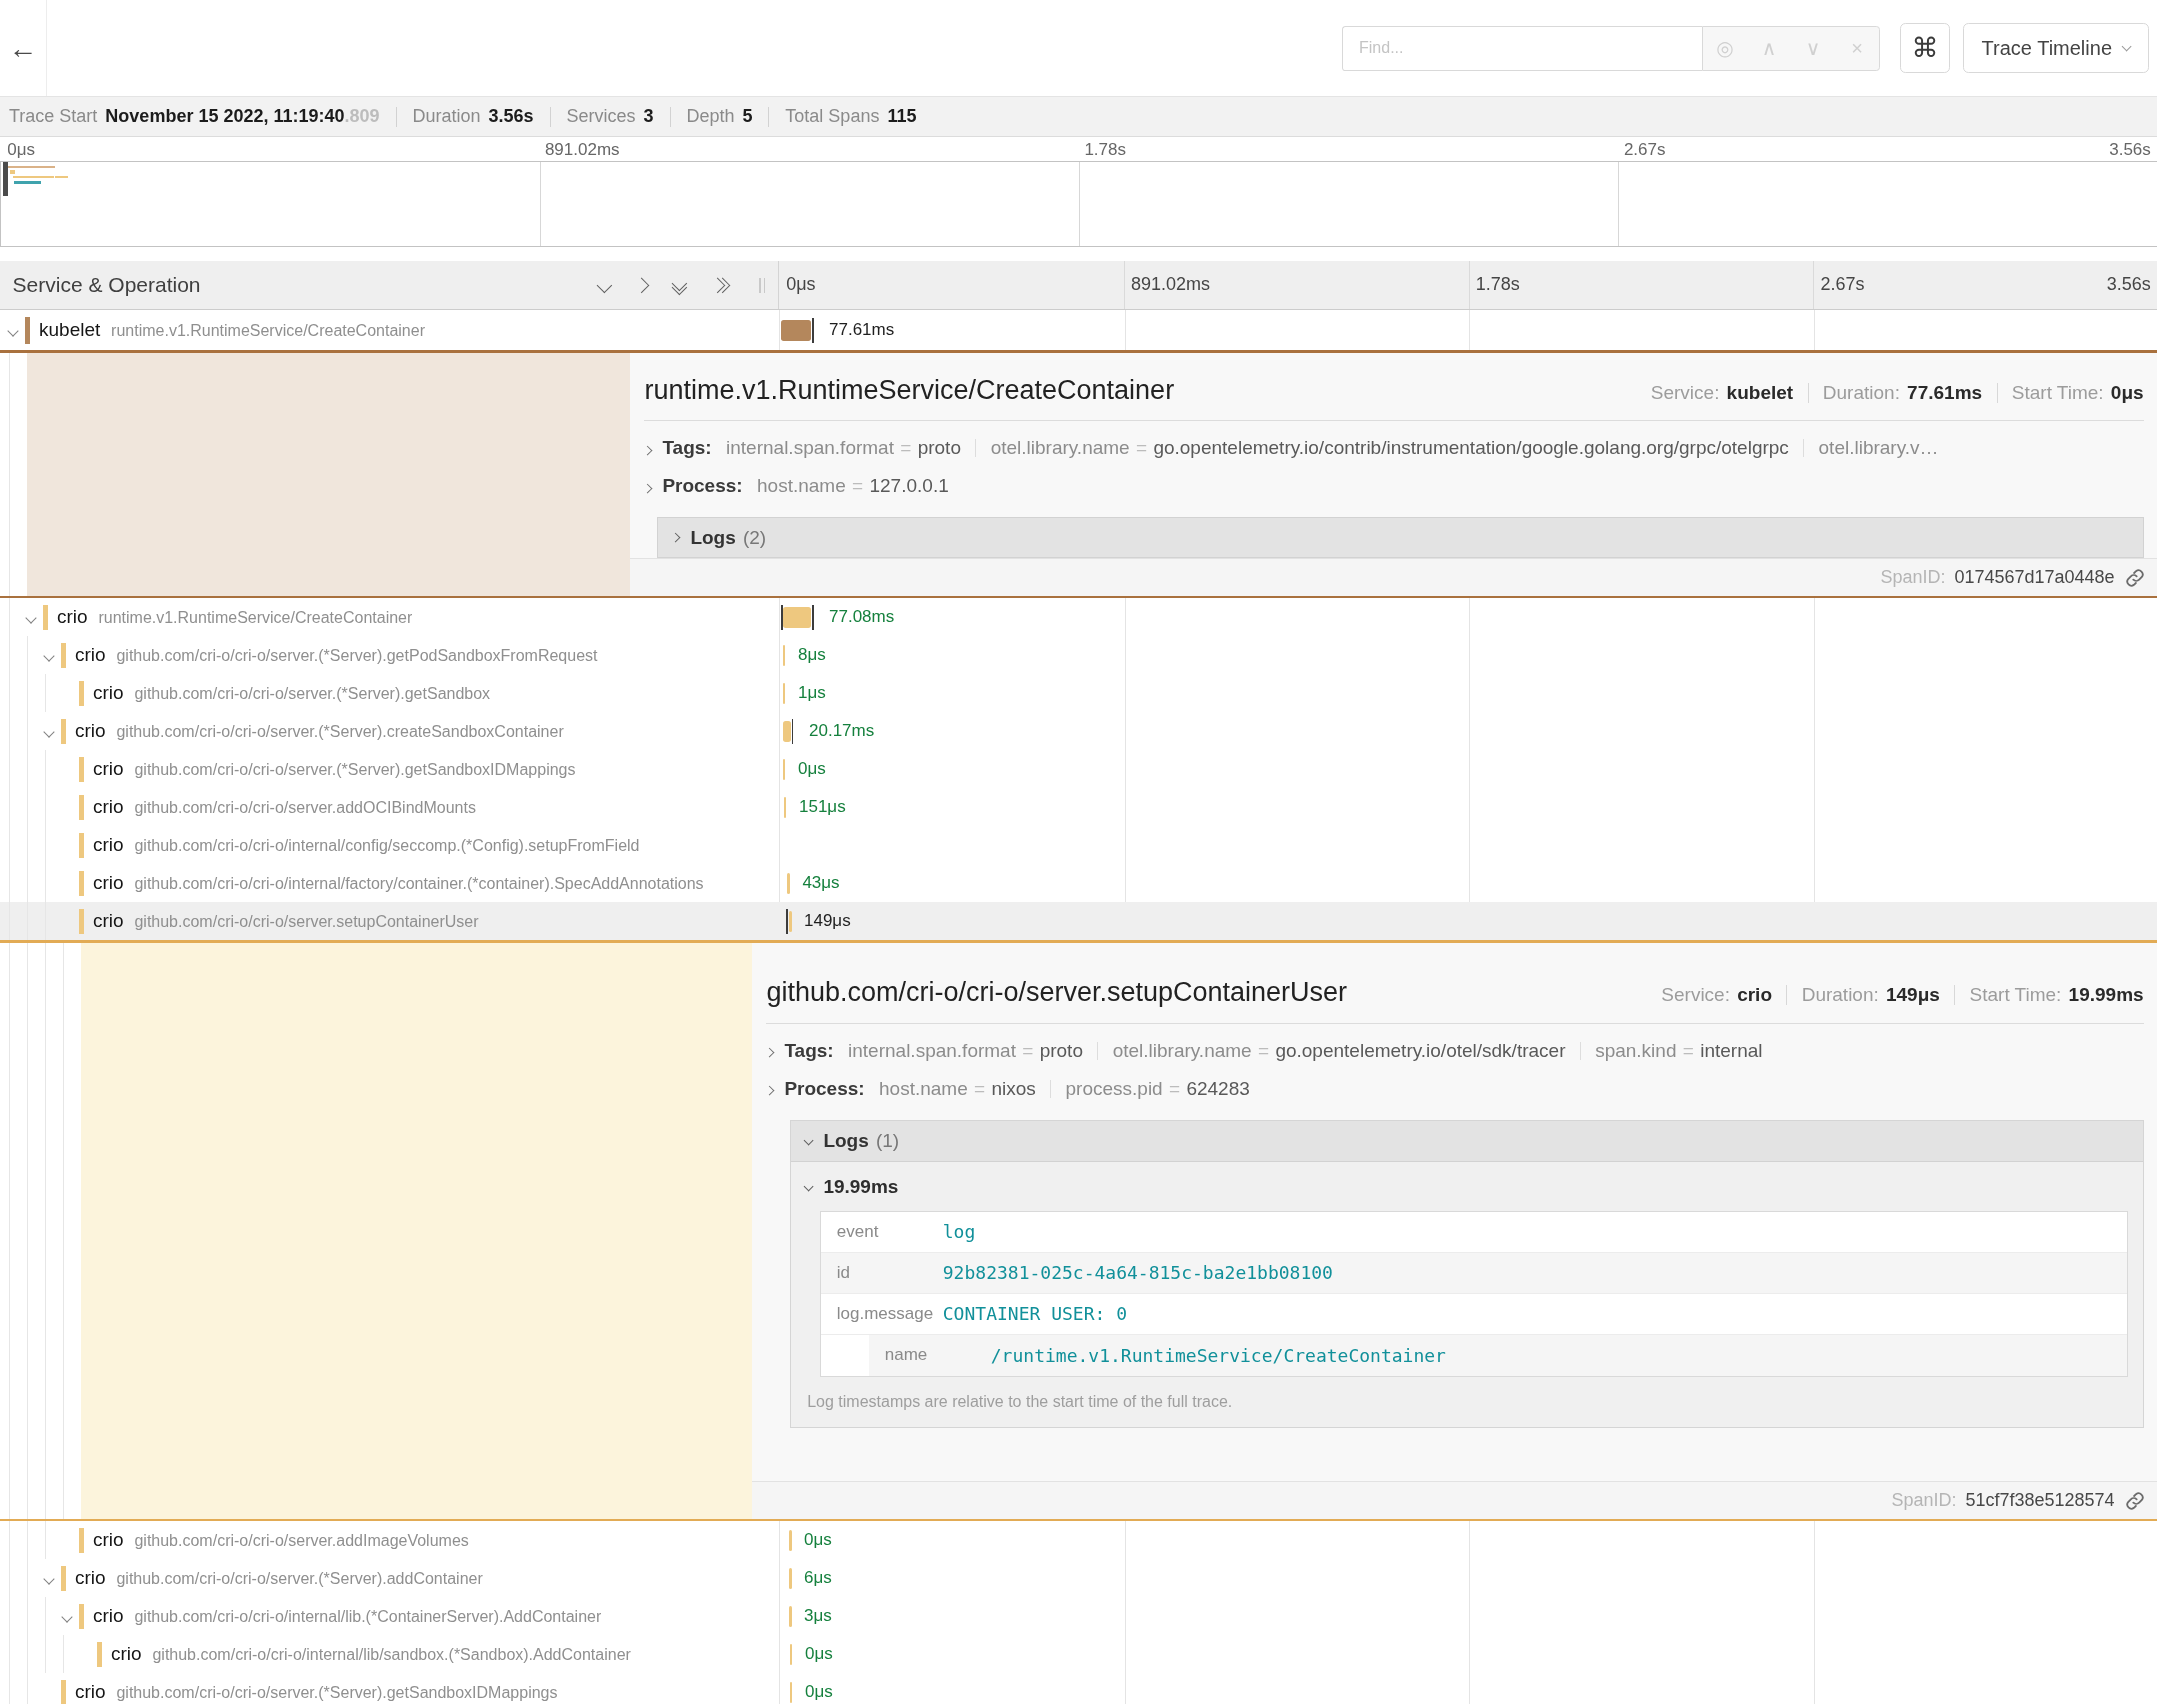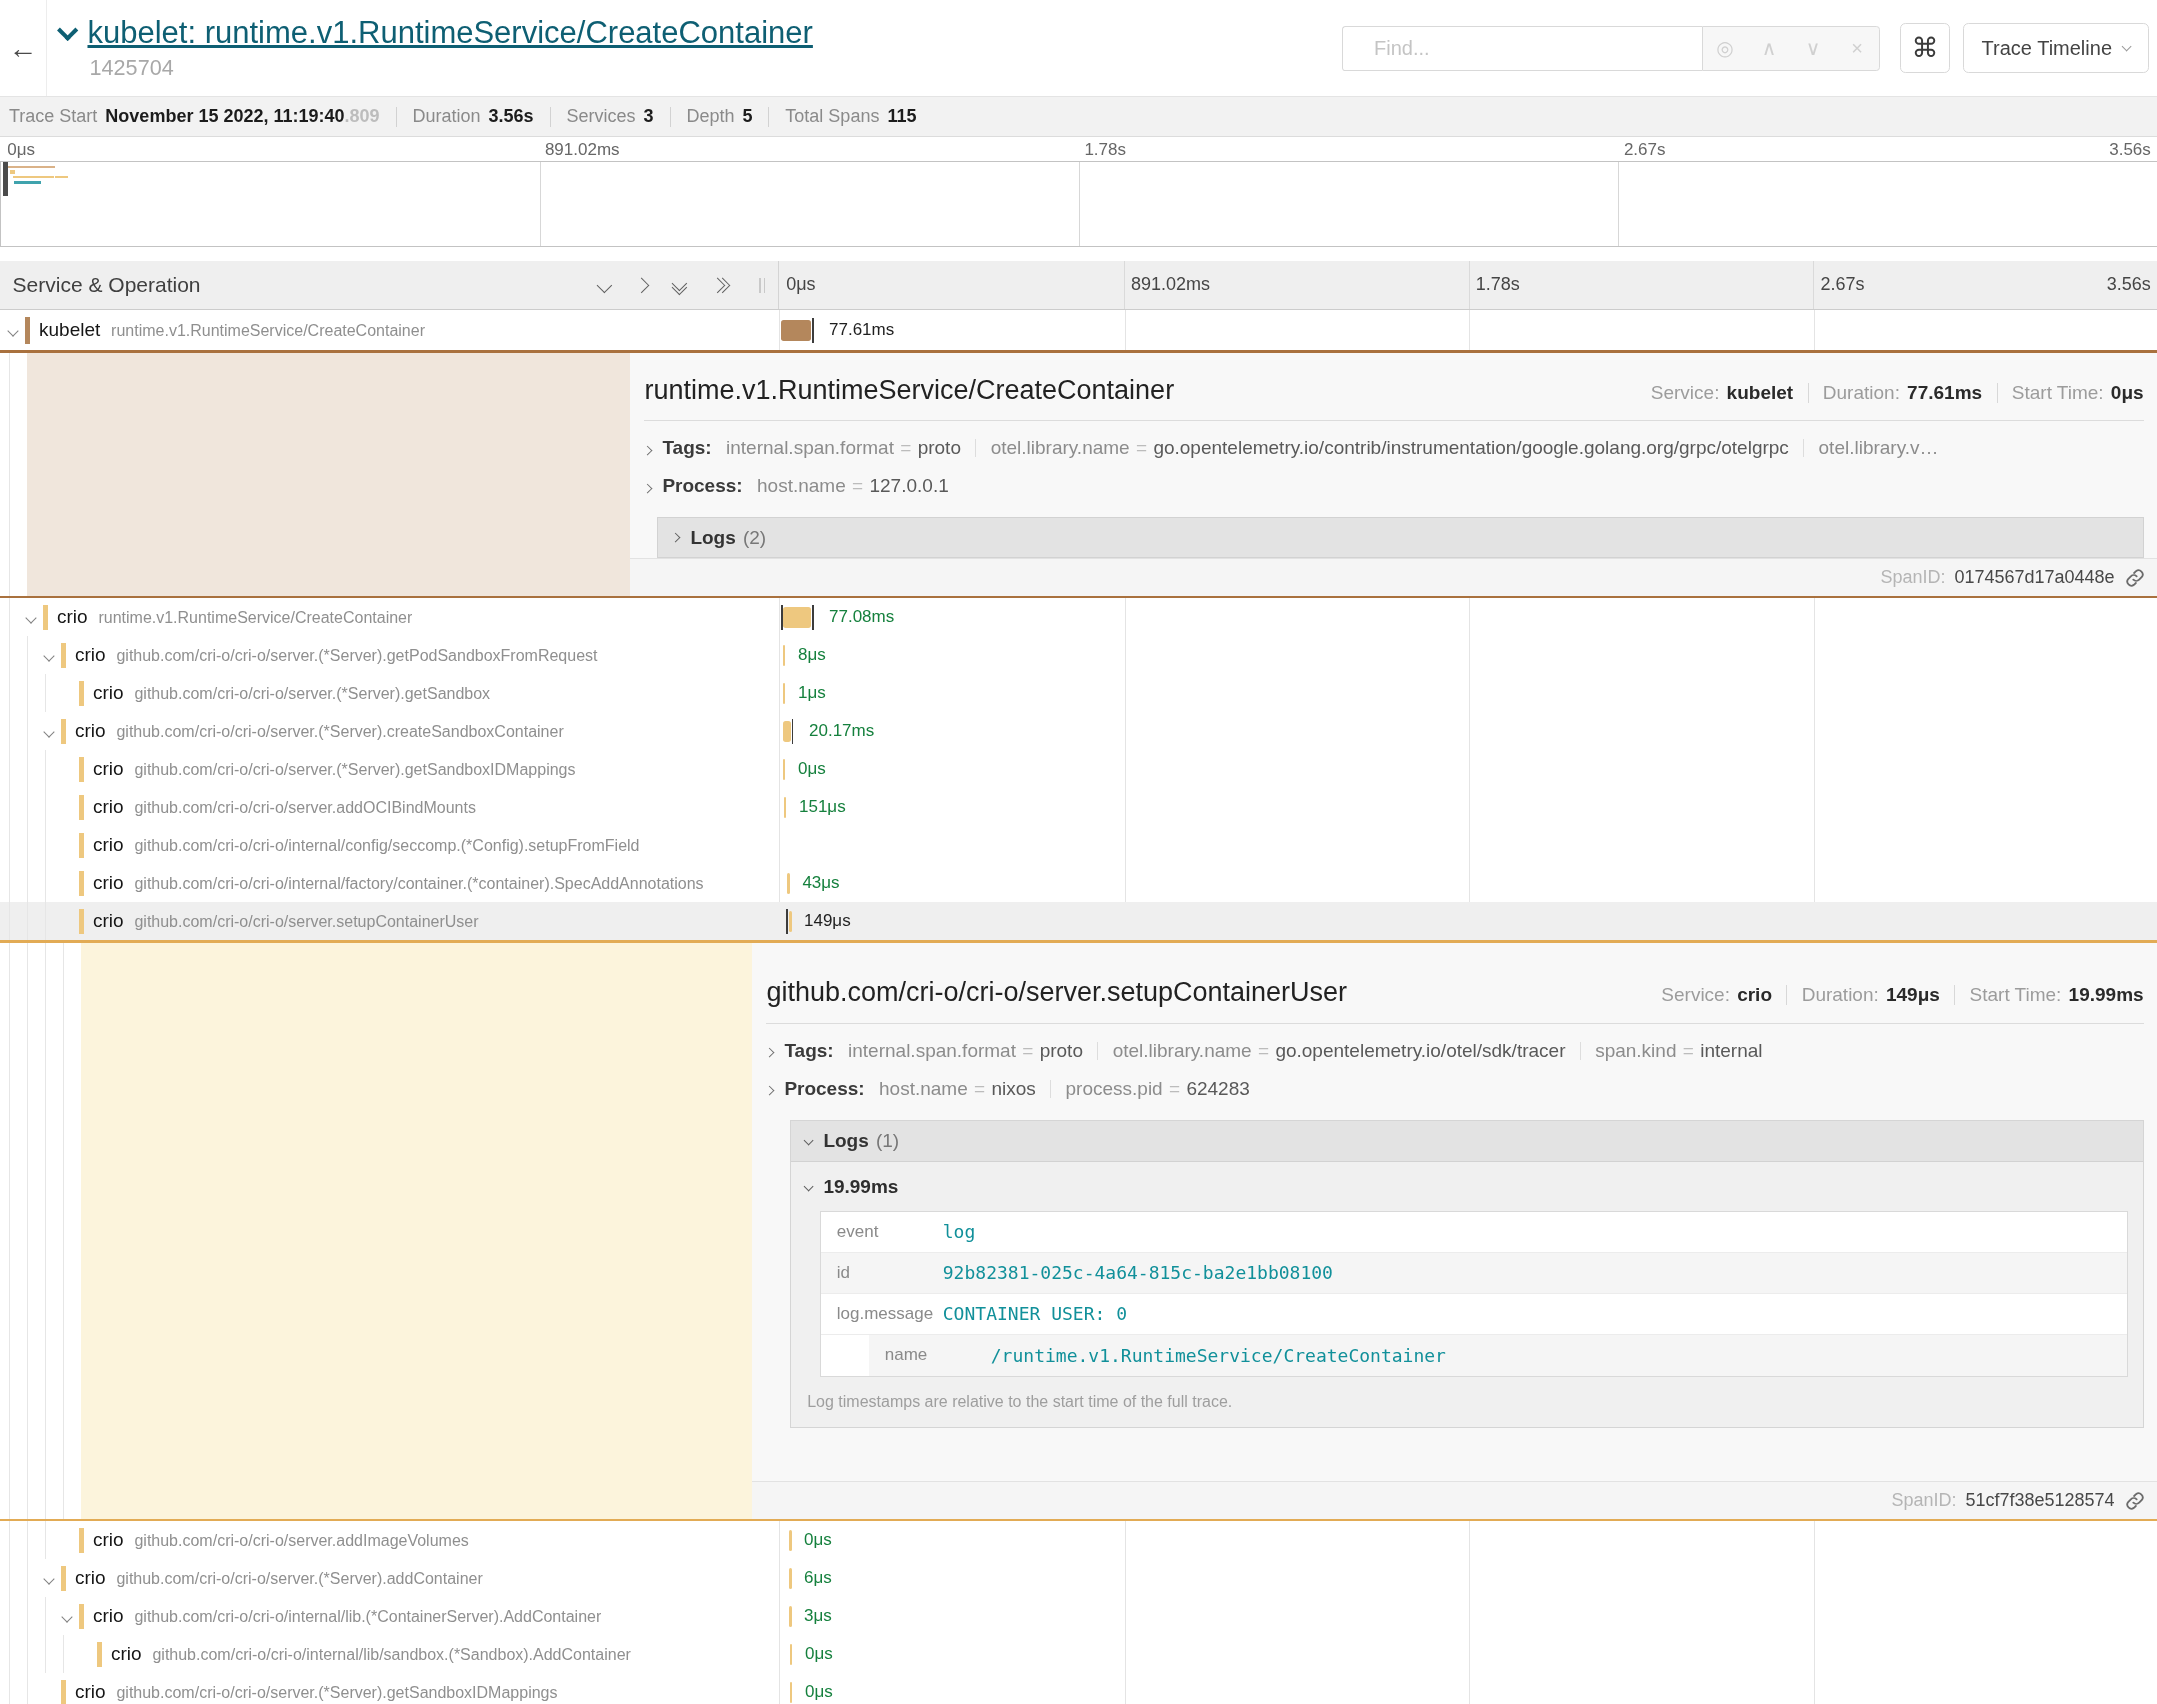--- a/index.html
+++ b/index.html
@@ -14,21 +14,21 @@
           font-size:29px; color:#4a4a4a; border-right:0.9px solid #ededed; cursor:pointer; background:#fff; border-top:0; border-bottom:0; border-left:0;}
   .title-wrap { padding-left:12.6px; display:flex; flex-direction:column; }
   .t-row { display:flex; align-items:center; gap:12.6px; }
   .chev { display:inline-block; width:10.8px; height:10.8px; border:solid #7c7c7c; border-width:0 1.8px 1.8px 0; transform:rotate(45deg); }
   .chev.right { transform:rotate(-45deg); }
   .chev.big { width:15.3px; height:15.3px; border-width:0 4.5px 4.5px 0; border-color:#0e5f73; margin-top:-5.4px;}
   .t-title { font-size:31px; color:#0e5f73; text-decoration:underline; font-weight:400; letter-spacing:0; }
   .t-sub { font-size:21.6px; color:#a8a8a8; margin-left:30px; margin-top:3.6px; }
   .hdr-right { margin-left:auto; display:flex; align-items:center; margin-right:9px; }
   .find { width:360px; height:45px; border:0.9px solid #d9d9d9; border-right:0; border-radius:3.6px 0 0 3.6px;
-          padding:0 31px; font-size:20px; color:#555; font-family:"Liberation Sans",sans-serif; outline:none; }
+          padding:0 16px; font-size:16px; color:#555; font-family:"Liberation Sans",sans-serif; outline:none; }
   .find::placeholder { color:#c4c4c4; }
   .find-tools { display:flex; height:45px; border:0.9px solid #d9d9d9; background:#f7f7f7; border-radius:0 3.6px 3.6px 0; }
   .ftool { width:44px; border:0; background:transparent; color:#d0d0d0; font-size:20px; display:flex; align-items:center; justify-content:center; }
   .cmd-btn { margin-left:20px; width:50px; height:50px; border:0.9px solid #d9d9d9; border-radius:5.4px; background:#fff;
              font-size:27px; color:#3b3b3b; display:flex; align-items:center; justify-content:center; }
   .view-btn { margin-left:12.6px; height:50px; border:0.9px solid #d9d9d9; border-radius:5.4px; background:#fff;
               font-size:20px; color:#444; display:flex; align-items:center; gap:10.8px; padding:0 18px; }
   .view-btn .chev { width:7.2px; height:7.2px; border-color:#9a9a9a; margin-top:-3.6px;}
   
   .sum { height:40px; background:#f2f2f2; border-bottom:0.9px solid #dcdcdc; display:flex; align-items:center; padding:0 9px; font-size:18px; }
@@ -119,27 +119,20 @@
   .spanid .sval { color:#484848; }
   .spanid svg { margin-left:10.8px; cursor:pointer; }
 </style>
 </head>
 <body>
 
 <div class="app">
 
   <div class="hdr">
     <button class="back">←</button>
-    <div class="title-wrap">
-      <div class="t-row">
-        <span class="chev big"></span>
-        <span class="t-title">kubelet: runtime.v1.RuntimeService/CreateContainer</span>
-      </div>
-      <div class="t-sub">1425704</div>
-    </div>
     <div class="hdr-right">
       <input class="find" placeholder="Find..." style="">
       <div class="find-tools">
         <button class="ftool">◎</button>
         <button class="ftool">∧</button>
         <button class="ftool">∨</button>
         <button class="ftool">×</button>
       </div>
       <button class="cmd-btn">⌘</button>
       <button class="view-btn">

